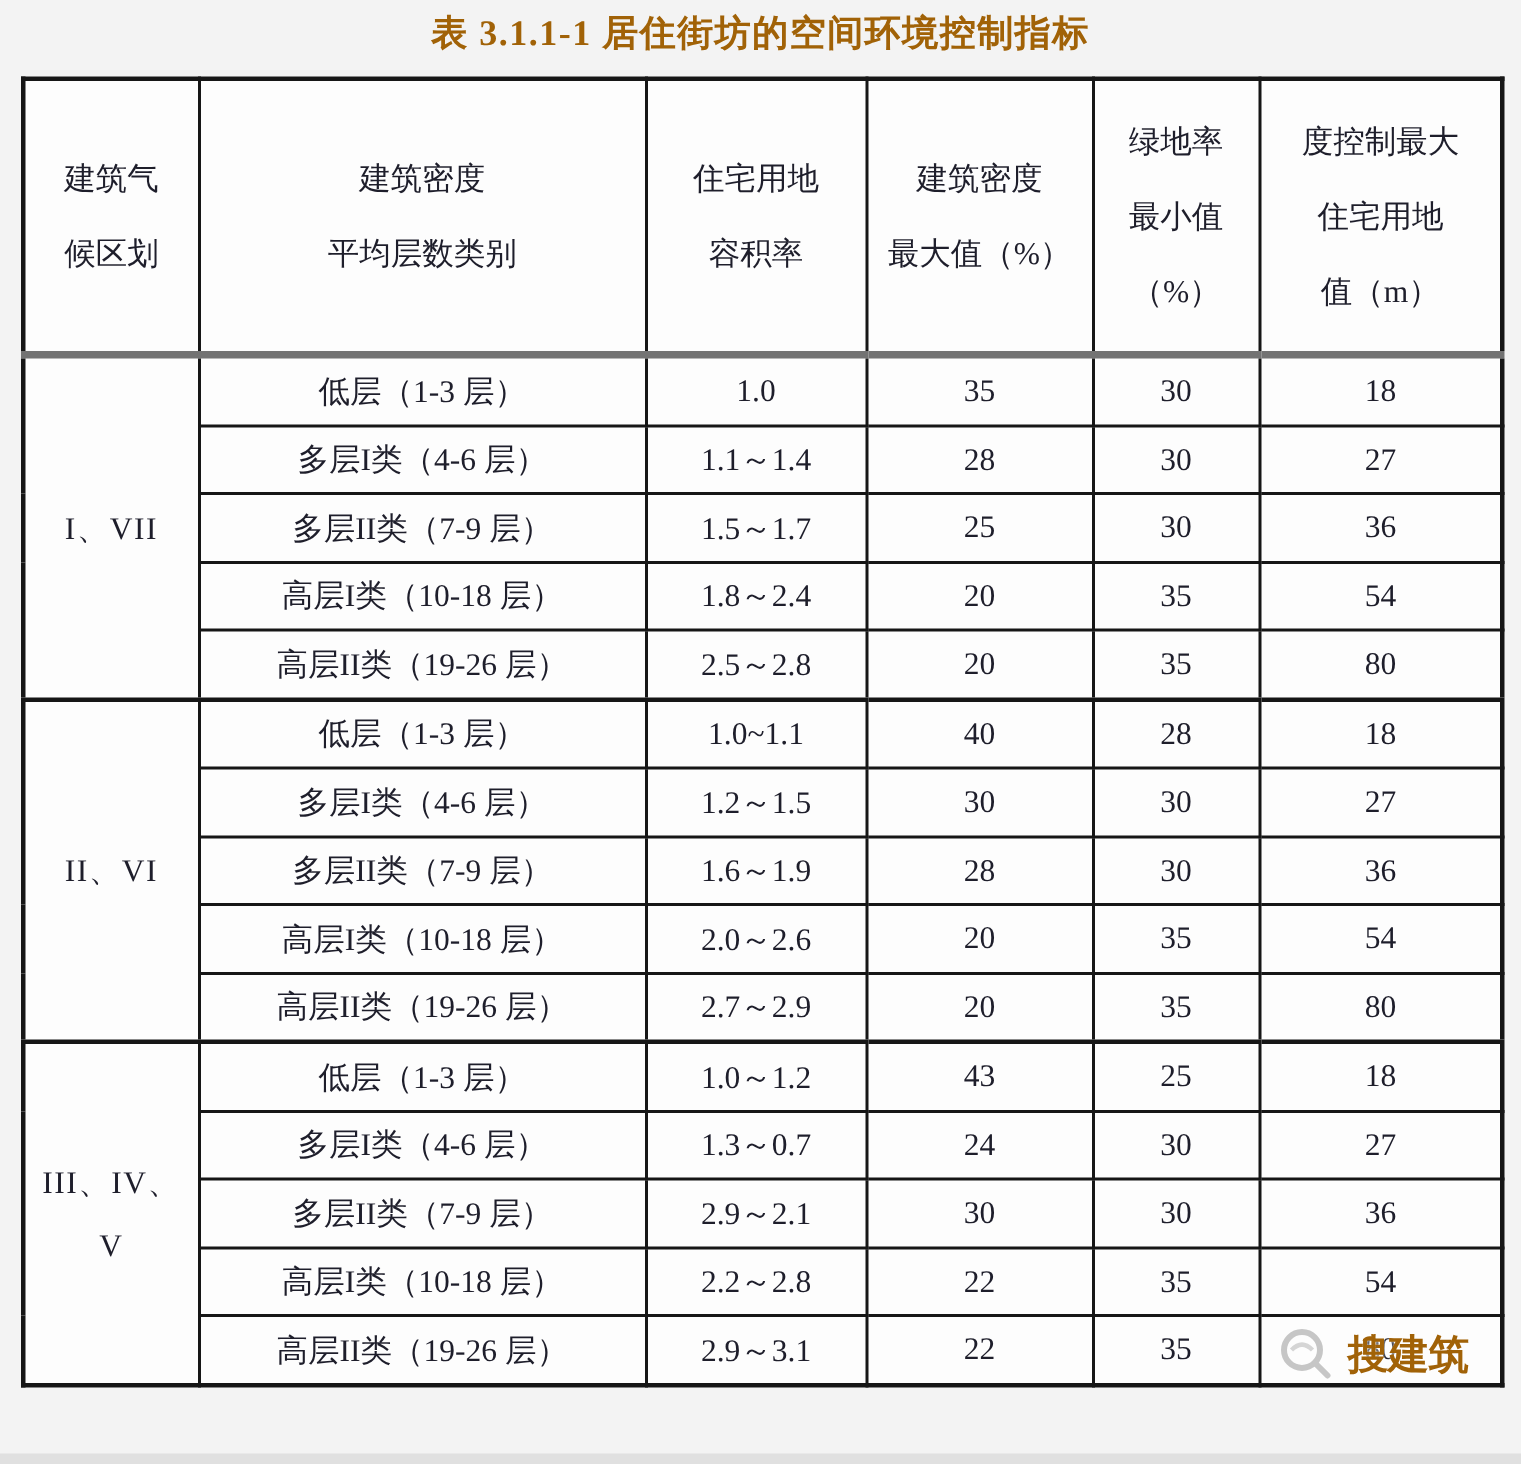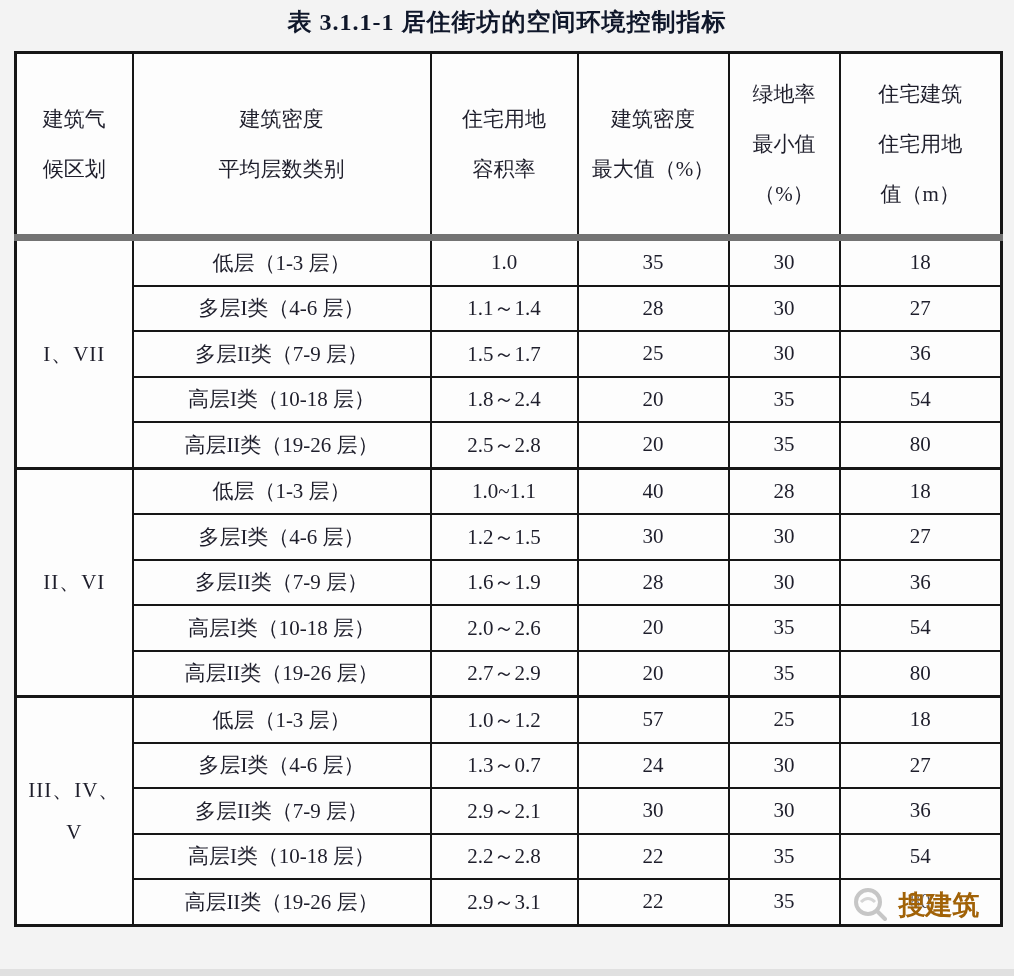--- a/index.html
+++ b/index.html
@@ -5,37 +5,37 @@
   html,body{margin:0;padding:0;}
   body{
     width:1014px;height:976px;position:relative;
     background:#f3f3f3;
     font-family:"Liberation Serif","DejaVu Serif",serif;
     color:#1e1e2b;
     overflow:hidden;
   }
   .title{
     position:absolute;top:6px;left:0;width:1014px;
-    text-align:center;font-size:24px;font-weight:bold;color:#0f172a;
+    text-align:center;font-size:24px;font-weight:bold;color:#a16207;
     letter-spacing:1px;
   }
   table.tbl{
     position:absolute;left:14px;top:51px;
     border-collapse:collapse;table-layout:fixed;
     background:#fdfdfd;
     border:3px solid #161616;
   }
   .tbl th,.tbl td{
     border:2px solid #161616;
     text-align:center;vertical-align:middle;
     padding:0;
   }
   .tbl thead th{
     font-weight:normal;font-size:21px;height:180px;
-    border-bottom:7px solid #737373;
+    border-bottom:5px solid #737373;
   }
   .hl{display:block;line-height:50px;}
   .tbl tbody td{height:43.5px;font-size:21px;}
   tr.gstart td{border-top:3px solid #161616;}
   td.zone{font-size:22px;letter-spacing:1px;}
   .zl{display:block;line-height:42px;}
   td.cat{font-size:22px;}
   td.wmcell{position:relative;overflow:hidden;}
   .watermark{
     position:absolute;top:2px;left:6px;width:150px;height:44px;
@@ -85,21 +85,21 @@
       <th>
         <span class="hl">建筑密度</span>
         <span class="hl">最大值（%）</span>
       </th>
       <th>
         <span class="hl">绿地率</span>
         <span class="hl">最小值</span>
         <span class="hl">（%）</span>
       </th>
       <th>
-        <span class="hl">住宅建筑</span>
+        <span class="hl">度控制最大</span>
         <span class="hl">住宅用地</span>
         <span class="hl">值（m）</span>
       </th>
     </tr>
   </thead>
   <tbody>
 
     <tr>
       <td class="zone" rowspan="5">
         <span class="zl">I、VII</span>
@@ -178,21 +178,21 @@
       <td>80</td>
     </tr>
 
     <tr class="gstart">
       <td class="zone" rowspan="5">
         <span class="zl">III、IV、</span>
         <span class="zl">V</span>
       </td>
       <td class="cat">低层（1-3 层）</td>
       <td>1.0～1.2</td>
-      <td>57</td>
+      <td>43</td>
       <td>25</td>
       <td>18</td>
     </tr>
     <tr>
       <td class="cat">多层I类（4-6 层）</td>
       <td>1.3～0.7</td>
       <td>24</td>
       <td>30</td>
       <td>27</td>
     </tr>

